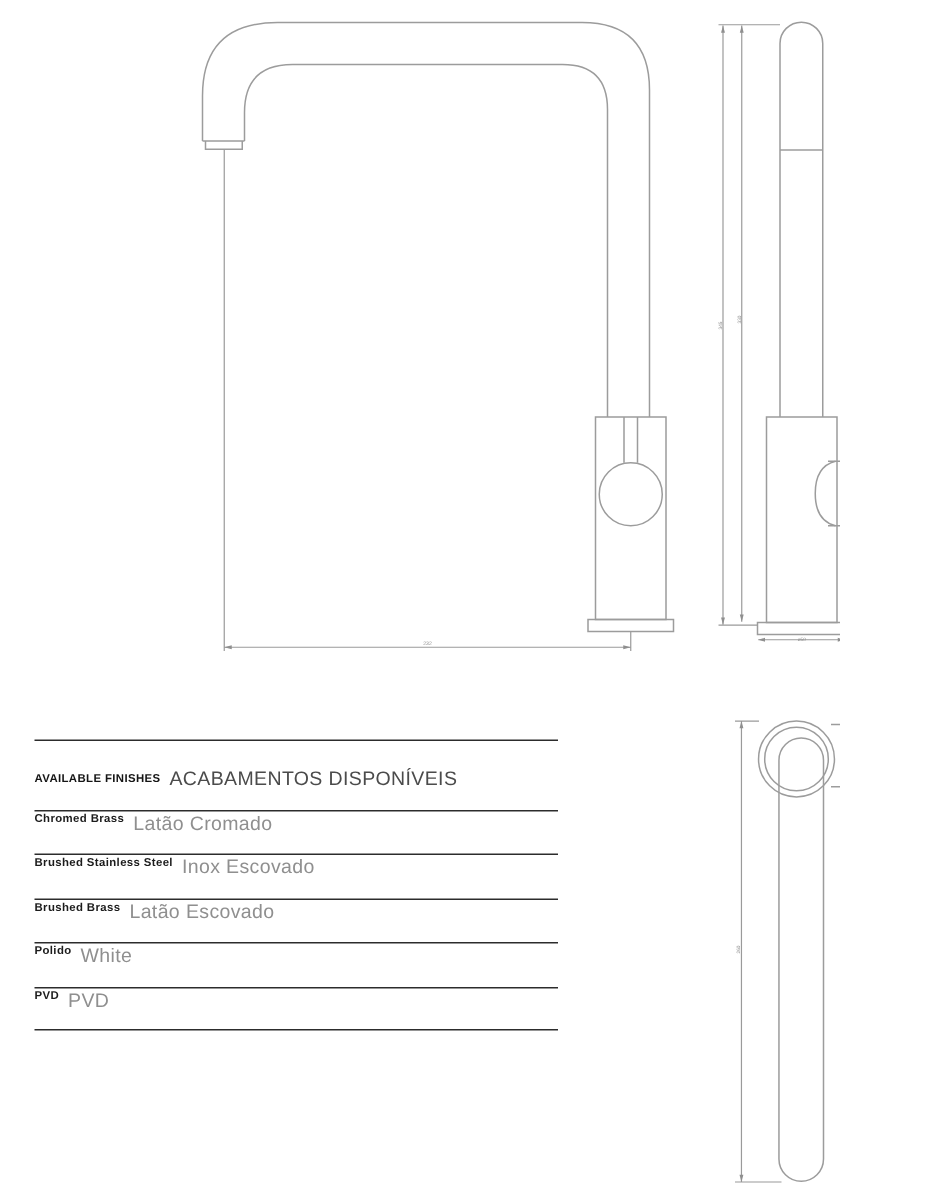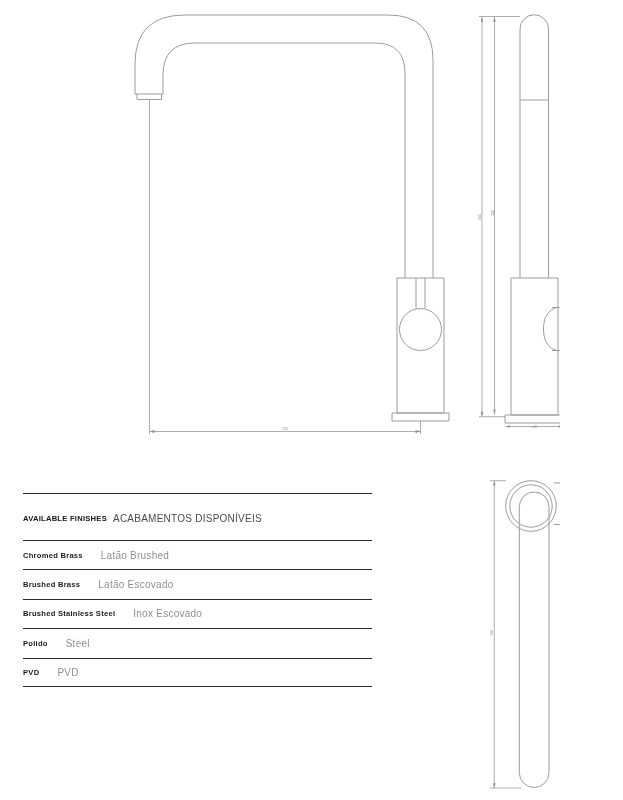--- a/index.html
+++ b/index.html
@@ -14,25 +14,25 @@
   .dim-arrow{fill:#8f8f8f;stroke:none;}
   .dim-text{fill:#8f8f8f;font-family:"Liberation Sans",sans-serif;}
 
   .finishes{position:absolute;left:23px;top:493px;width:349px;}
   .t-header{
     box-sizing:border-box;height:47px;border-top:1.7px solid #2c2c2c;
     display:flex;align-items:center;gap:6px;padding-top:3px;
   }
   .t-row{
     box-sizing:border-box;height:29.4px;border-top:1.7px solid #2c2c2c;
-    display:flex;align-items:center;gap:18px;
+    display:flex;align-items:flex-start;gap:6px;
   }
   .t-row:last-child{border-bottom:1.7px solid #2c2c2c;}
   .en{font-weight:bold;color:#1c1c1c;font-size:7.6px;letter-spacing:.25px;white-space:nowrap;}
-  .pt{color:#8f8f8f;font-size:10px;letter-spacing:.25px;white-space:nowrap;}
+  .pt{color:#8f8f8f;font-size:13px;letter-spacing:.25px;white-space:nowrap;}
   .t-header .en{color:#151515;}
   .t-header .pt{color:#4b4b4b;}
 </style>
 </head>
 <body>
 
 <div class="canvas">
 
   <svg class="drawing" style="left:130px;top:10px;" width="335" height="432" viewBox="130 10 335 432">
 
@@ -109,33 +109,33 @@
     <text class="dim-text" x="493" y="633" font-size="3.2" text-anchor="middle" transform="rotate(-90 493 633)">260</text>
   </svg>
 
   <div class="finishes">
     <div class="t-header">
       <span class="en">AVAILABLE FINISHES</span>
       <span class="pt">ACABAMENTOS DISPONÍVEIS</span>
     </div>
     <div class="t-row">
       <span class="en">Chromed Brass</span>
-      <span class="pt">Latão Brushed</span>
+      <span class="pt">Latão Cromado</span>
+    </div>
+    <div class="t-row">
+      <span class="en">Brushed Stainless Steel</span>
+      <span class="pt">Inox Escovado</span>
     </div>
     <div class="t-row">
       <span class="en">Brushed Brass</span>
       <span class="pt">Latão Escovado</span>
     </div>
     <div class="t-row">
-      <span class="en">Brushed Stainless Steel</span>
-      <span class="pt">Inox Escovado</span>
-    </div>
-    <div class="t-row">
       <span class="en">Polido</span>
-      <span class="pt">Steel</span>
+      <span class="pt">White</span>
     </div>
     <div class="t-row">
       <span class="en">PVD</span>
       <span class="pt">PVD</span>
     </div>
   </div>
 
 </div>
 
 </body></html>

